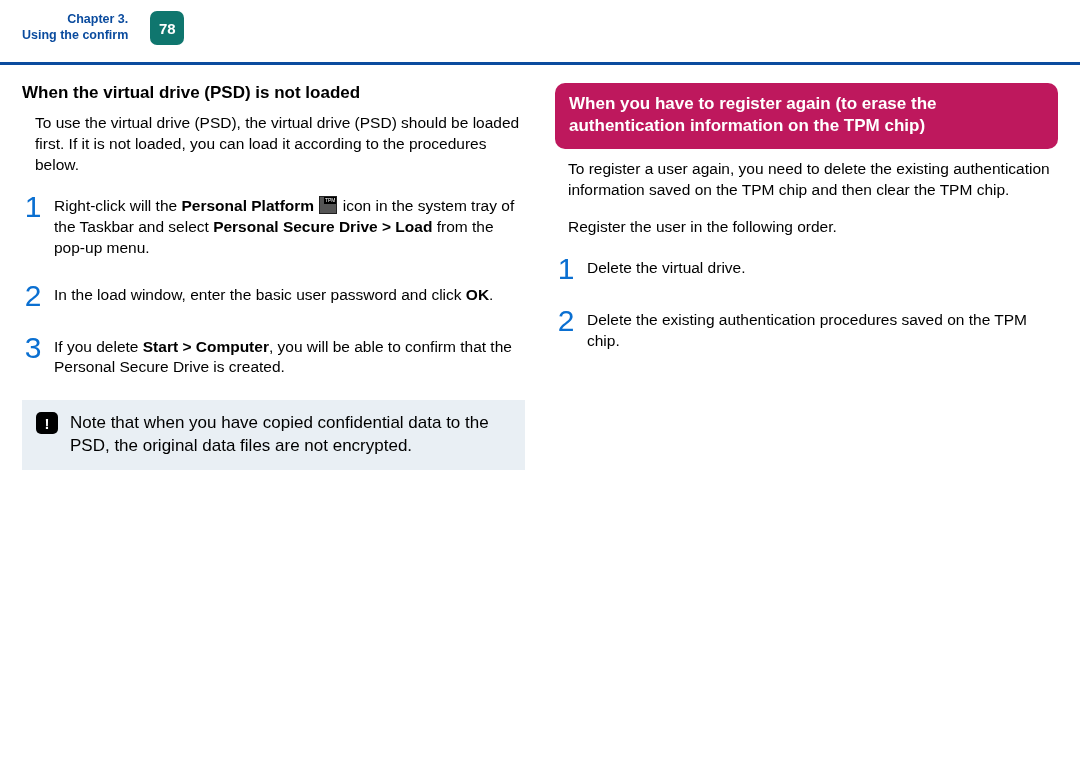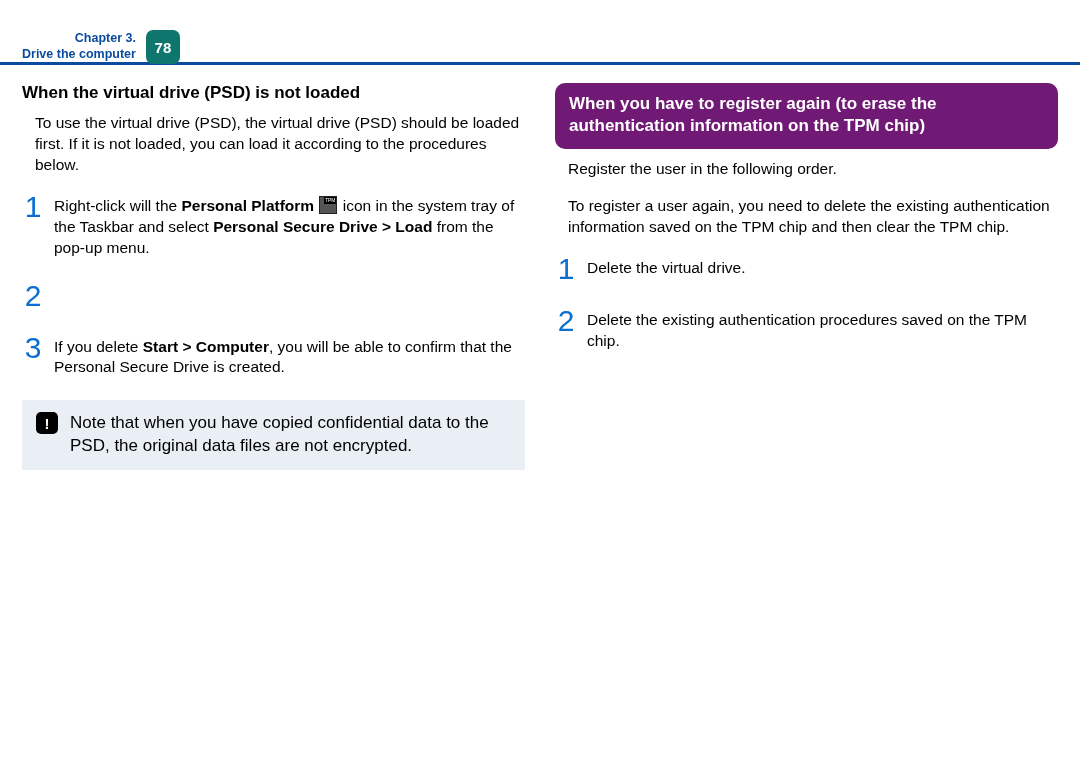--- a/index.html
+++ b/index.html
@@ -26,22 +26,22 @@
     color: #111;
     letter-spacing: -0.3px;
   }
   .page-title .optional {
     font-size: 19px;
     font-weight: 700;
   }
   .chapter-block {
     display: flex;
     align-items: center;
-    gap: 10px;
-    margin-top: 20px;
+    gap: 22px;
+    margin-top: 1px;
     justify-content: center;
   }
   .chapter-text {
     font-size: 12.5px;
     font-weight: 700;
     color: #0a4b9e;
     text-align: right;
     line-height: 1.25;
   }
   .page-badge {
@@ -133,77 +133,80 @@
     display:flex;
     align-items:center;
     justify-content:center;
     flex-shrink:0;
   }
   .note-text {
     font-size: 17px;
     line-height: 1.35;
   }
   .dark-callout {
-    background: #701a75;
+    background: #be185d;
     color: #fff;
     border-radius: 10px;
     padding: 10px 14px 12px 14px;
     font-size: 17px;
     font-weight: 700;
     line-height: 1.3;
     margin-bottom: 10px;
   }
 </style>
 </head>
 <body>
 
 <div class="header-band">
   <div class="chapter-block">
     <div class="chapter-text">
       <div>Chapter 3.</div>
-      <div>Drive the computer</div>
+      <div>Using the confirm</div>
     </div>
     <div class="page-badge">78</div>
   </div>
 </div>
 
 <div class="content">
 
   <div class="col">
     <div class="subtitle">When the virtual drive (PSD) is not loaded</div>
     <p class="para">To use the virtual drive (PSD), the virtual drive (PSD) should be loaded first. If it is not loaded, you can load it according to the procedures below.</p>
 
     <div class="step">
       <div class="step-num">1</div>
       <div class="step-body">
         <span>Right-click will the </span><b>Personal Platform</b><span> </span><span class="tpm-icon"></span><span> icon in the system tray of the Taskbar and select </span><b>Personal Secure Drive &gt; Load</b><span> from the pop-up menu.</span>
       </div>
     </div>
 
     <div class="step">
       <div class="step-num">2</div>
+      <div class="step-body">
+        <span>In the load window, enter the basic user password and click </span><b>OK</b><span>.</span>
+      </div>
     </div>
 
     <div class="step">
       <div class="step-num">3</div>
       <div class="step-body">
         <span>If you delete </span><b>Start &gt; Computer</b><span>, you will be able to confirm that the Personal Secure Drive is created.</span>
       </div>
     </div>
 
     <div class="note-box">
       <div class="note-badge">!</div>
       <div class="note-text">Note that when you have copied confidential data to the PSD, the original data files are not encrypted.</div>
     </div>
   </div>
 
   <div class="col">
     <div class="dark-callout">When you have to register again (to erase the authentication information on the TPM chip)</div>
+    <p class="para">To register a user again, you need to delete the existing authentication information saved on the TPM chip and then clear the TPM chip.</p>
     <p class="para">Register the user in the following order.</p>
-    <p class="para">To register a user again, you need to delete the existing authentication information saved on the TPM chip and then clear the TPM chip.</p>
 
     <div class="step">
       <div class="step-num">1</div>
       <div class="step-body">Delete the virtual drive.</div>
     </div>
 
     <div class="step">
       <div class="step-num">2</div>
       <div class="step-body">Delete the existing authentication procedures saved on the TPM chip.</div>
     </div>

